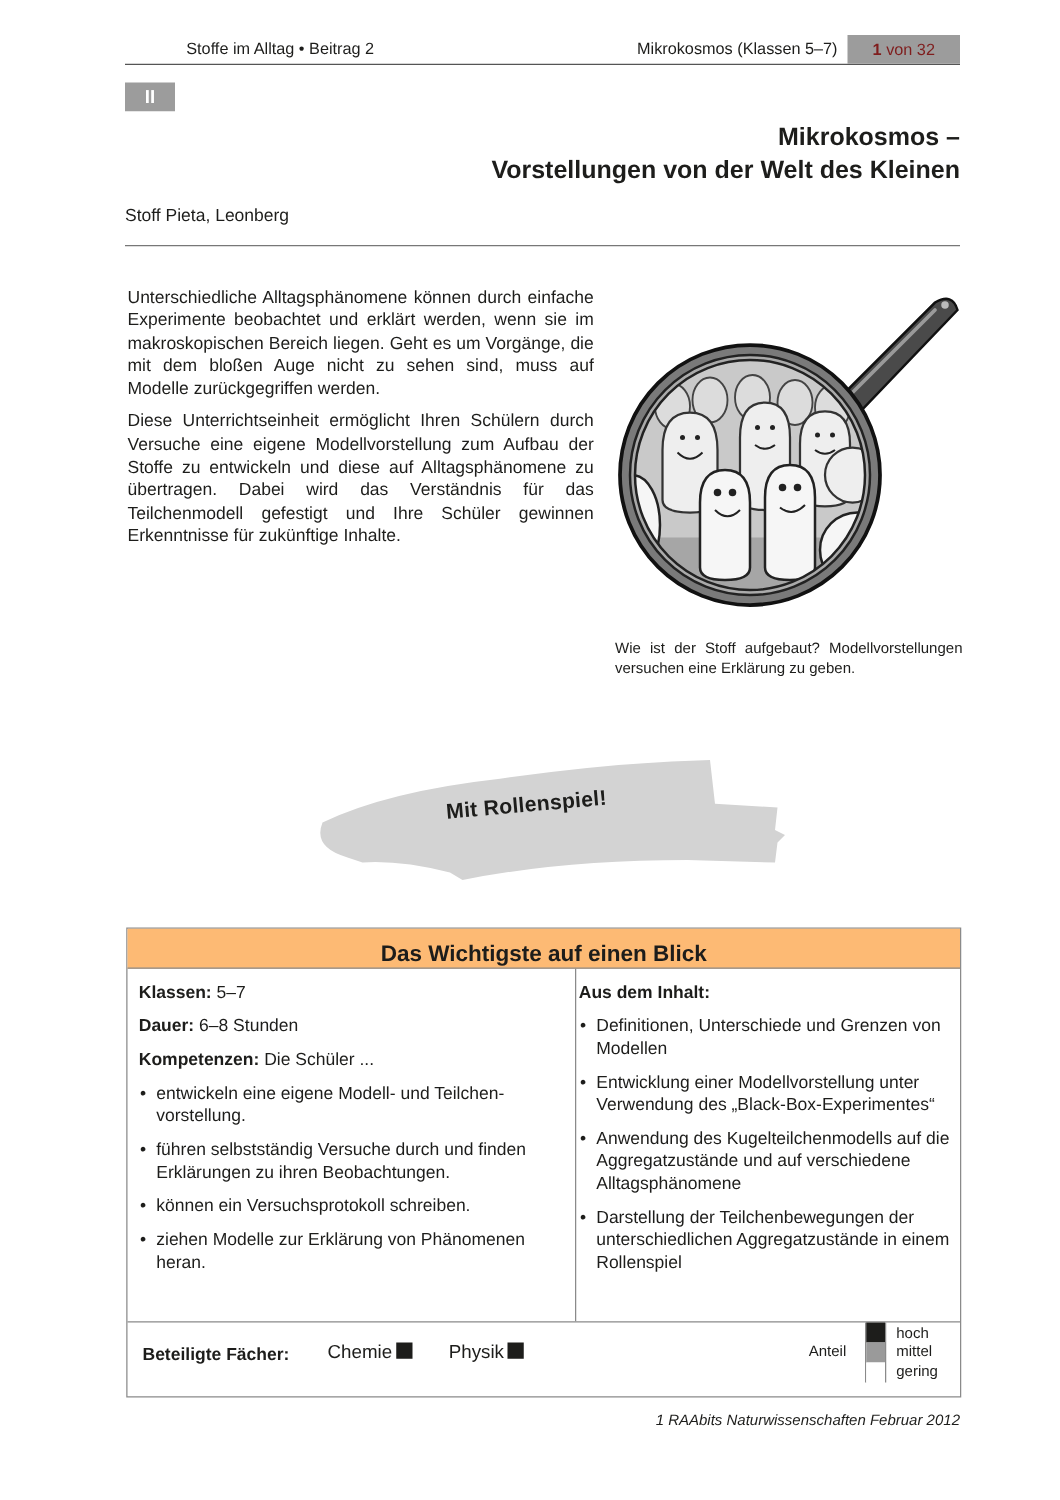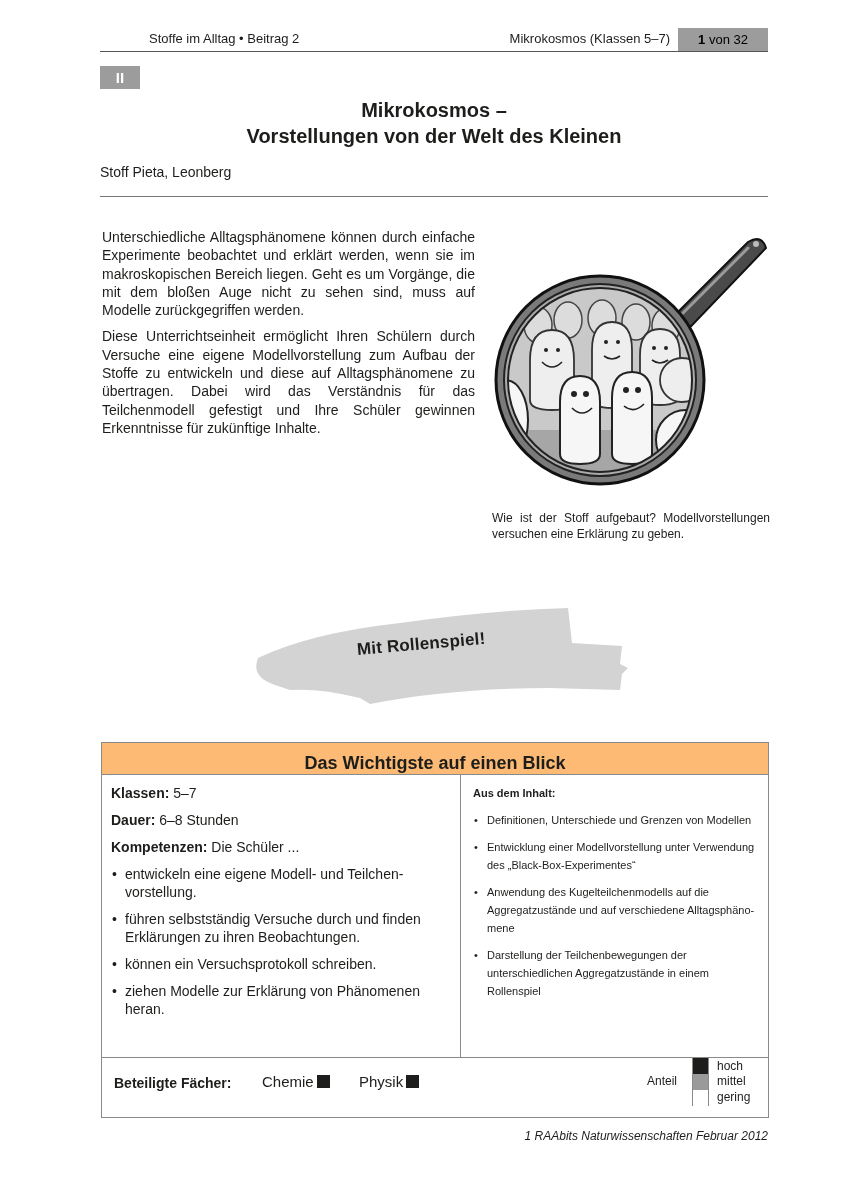--- a/index.html
+++ b/index.html
@@ -4,46 +4,46 @@
   <style>
     * { box-sizing: border-box; margin: 0; padding: 0; }
     html, body { width: 848px; height: 1200px; background: #ffffff; }
     body { position: relative; font-family: "Liberation Sans", sans-serif; color: #1d1d1b; overflow: hidden; }
 
     
     .header { position: absolute; left: 100px; top: 28px; width: 668px; height: 24px; border-bottom: 1px solid #555; }
     .header .tab-left { position: absolute; left: 0; top: 0; width: 40px; height: 23px; background: #9c9c9c; color: #fff; font-weight: bold; font-size: 15px; text-align: center; line-height: 23px; margin-top: 38px; }
     .header .series { position: absolute; left: 49px; top: 3px; font-size: 13px; }
     .header .issue { position: absolute; right: 98px; top: 3px; font-size: 13px; }
-    .header .page { position: absolute; right: 0; top: 0; width: 90px; height: 23px; background: #9c9c9c; color: #000000; font-size: 13px; text-align: center; line-height: 23px; }
+    .header .page { position: absolute; right: 0; top: 0; width: 90px; height: 23px; background: #9c9c9c; color: #7f1d1d; font-size: 13px; text-align: center; line-height: 23px; }
     .header .page b { font-weight: bold; }
 
     
-    .title { position: absolute; left: 100px; top: 97px; width: 668px; text-align: center; font-weight: bold; font-size: 20px; line-height: 26px; }
+    .title { position: absolute; left: 100px; top: 97px; width: 668px; text-align: right; font-weight: bold; font-size: 20px; line-height: 26px; }
     .author { position: absolute; left: 100px; top: 164px; font-size: 14px; }
     .title-rule { position: absolute; left: 100px; top: 196px; width: 668px; height: 1px; background: #777; }
 
     
     .intro { position: absolute; left: 102px; top: 228px; width: 373px; font-size: 14px; line-height: 18.3px; text-align: justify; }
     .intro p { margin-bottom: 8px; hyphens: manual; }
 
     
     .illustration { position: absolute; left: 490px; top: 230px; width: 280px; height: 280px; }
     .caption { position: absolute; left: 492px; top: 511px; width: 278px; font-size: 12px; line-height: 15.5px; text-align: justify; }
 
     
     .banner { position: absolute; left: 250px; top: 598px; width: 390px; height: 115px; }
     .banner-text { position: absolute; left: 357px; top: 640px; font-weight: bold; font-size: 17px; transform: rotate(-5deg); transform-origin: left center; letter-spacing: 0.2px; }
 
     
     .box { position: absolute; left: 101px; top: 742px; width: 668px; height: 376px; border: 1.5px solid #8a8a8a; }
     .box-head { height: 32px; background: #fdba74; border-bottom: 1.5px solid #8a8a8a; text-align: center; font-weight: bold; font-size: 18px; line-height: 40px; }
     .box-body { position: relative; height: 283px; border-bottom: 1.5px solid #8a8a8a; }
     .col-left { position: absolute; left: 0; top: 0; width: 359px; height: 100%; border-right: 1.5px solid #8a8a8a; padding: 9px 9px 0 9px; font-size: 14px; }
-    .col-right { position: absolute; left: 360px; top: 0; right: 0; height: 100%; padding: 9px 8px 0 11px; font-size: 11px; }
+    .col-right { position: absolute; left: 360px; top: 0; right: 0; height: 100%; padding: 9px 8px 0 1px; font-size: 14px; }
     .line { margin-bottom: 9px; line-height: 18px; }
     .line b { font-weight: bold; }
     .bullets { list-style: none; }
     .bullets li { position: relative; padding-left: 14px; line-height: 18px; margin-bottom: 9px; }
     .bullets li::before { content: "•"; position: absolute; left: 1px; top: 0; }
 
     .box-foot { position: relative; height: 50px; }
     .foot-label { position: absolute; left: 12px; top: 17px; font-weight: bold; font-size: 14px; }
     .subject { position: absolute; top: 15px; font-size: 15px; }
     .subject .sq { display: inline-block; width: 13px; height: 13px; background: #1d1d1b; margin-left: 3px; vertical-align: -1px; }

